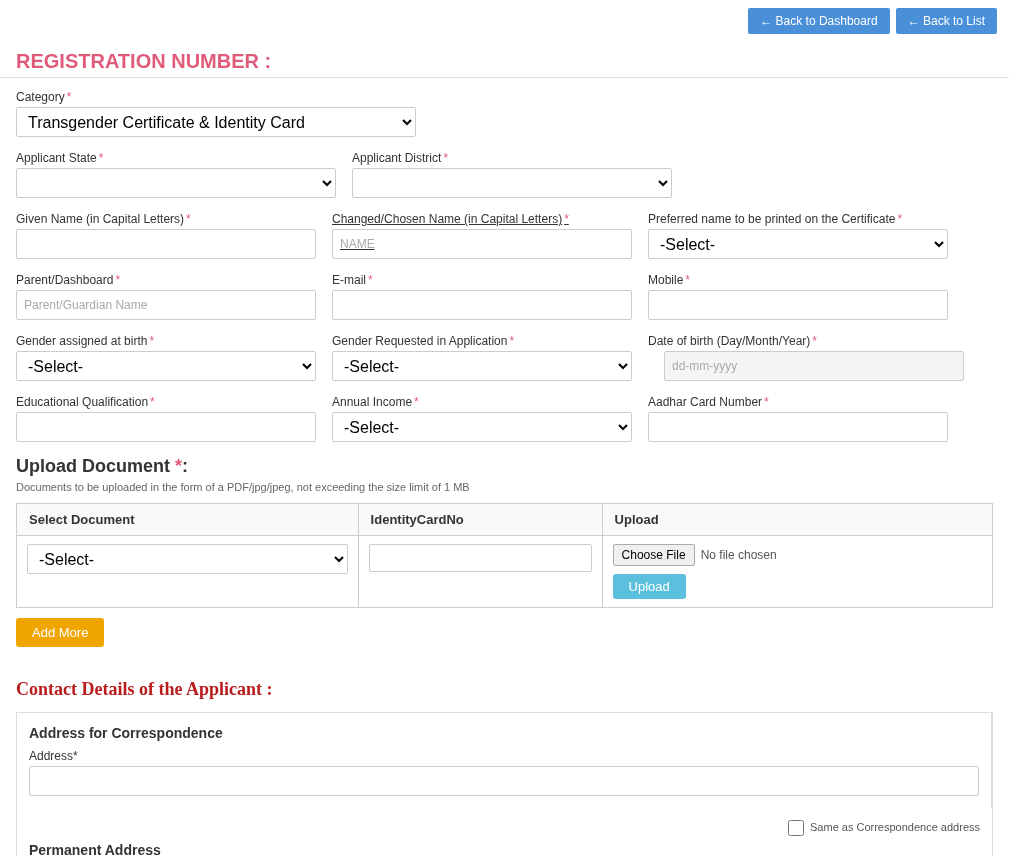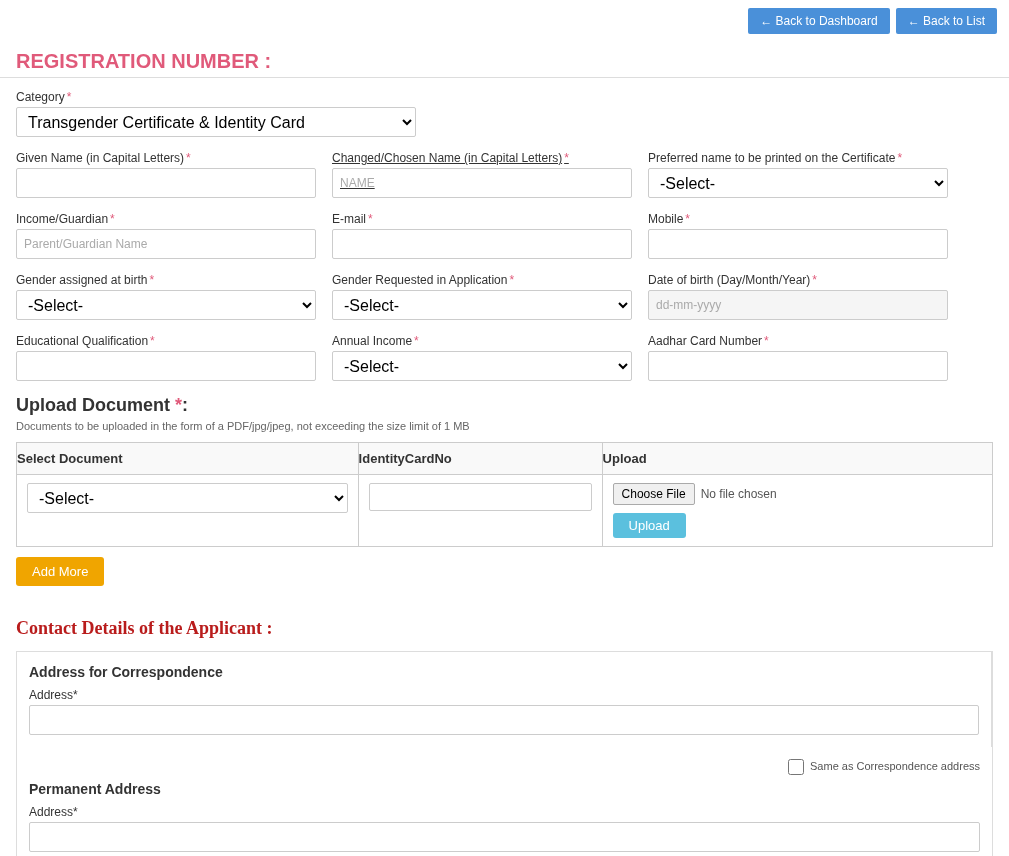--- a/index.html
+++ b/index.html
@@ -115,21 +115,21 @@
 
     .upload-table {
       width: 100%;
       border-collapse: collapse;
       border: 1px solid #ccc;
       margin-bottom: 10px;
     }
     .upload-table th {
       background: #f9f9f9;
       border: 1px solid #ccc;
-      padding: 8px 0;
+      padding: 8px 12px;
       font-size: 13px;
       font-weight: bold;
       text-align: left;
     }
     .upload-table td {
       border: 1px solid #ccc;
       padding: 8px 10px;
       vertical-align: top;
     }
 
@@ -270,20 +270,38 @@
     <div class="form-group col-category">
       <label>
         <span>Category</span><span class="required">*</span>
       </label>
       <select style="width:400px;">
         <option>Transgender Certificate &amp; Identity Card</option>
       </select>
     </div>
   </div>
 
+  <div class="form-row">
+    <div class="form-group" style="width:320px;">
+      <label>
+        <span>Applicant State</span><span class="required">*</span>
+      </label>
+      <select style="width:320px;">
+        <option value=""></option>
+      </select>
+    </div>
+    <div class="form-group" style="width:320px;">
+      <label>
+        <span>Applicant District</span><span class="required">*</span>
+      </label>
+      <select style="width:320px;">
+        <option value=""></option>
+      </select>
+    </div>
+  </div>
 
   <div class="form-row">
     <div class="form-group" style="width:300px;">
       <label>
         <span>Given Name (in Capital Letters)</span><span class="required">*</span>
       </label>
       <input type="text" style="width: 300px;" placeholder="">
     </div>
     <div class="form-group" style="width:300px;text-decoration:underline;">
       <label>
@@ -297,21 +315,21 @@
       </label>
       <select style="width:300px;">
         <option>-Select-</option>
       </select>
     </div>
   </div>
 
   <div class="form-row">
     <div class="form-group" style="width:300px;">
       <label>
-        <span>Income/Guardian</span><span class="required">*</span>
+        <span>Parent/Dashboard</span><span class="required">*</span>
       </label>
       <input type="text" style="width: 300px;" placeholder="Parent/Guardian Name">
     </div>
     <div class="form-group" style="width:300px;justify-content:space-between;">
       <label>
         <span>E-mail</span><span class="required">*</span>
       </label>
       <input type="text" style="width: 300px;">
     </div>
     <div class="form-group" style="width:300px;">
@@ -336,21 +354,21 @@
         <span>Gender Requested in Application</span><span class="required">*</span>
       </label>
       <select style="width:300px;">
         <option>-Select-</option>
       </select>
     </div>
     <div class="form-group" style="width:300px;">
       <label>
         <span>Date of birth (Day/Month/Year)</span><span class="required">*</span>
       </label>
-      <input type="text" class="date-input" style="width: 300px;" placeholder="dd-mm-yyyy">
+      <input type="text" class="date-input" style="width: 300px; margin-left: 16px;" placeholder="dd-mm-yyyy">
     </div>
   </div>
 
   <div class="form-row">
     <div class="form-group" style="width:300px;">
       <label>
         <span>Educational Qualification</span><span class="required">*</span>
       </label>
       <input type="text" style="width: 300px;">
     </div>

